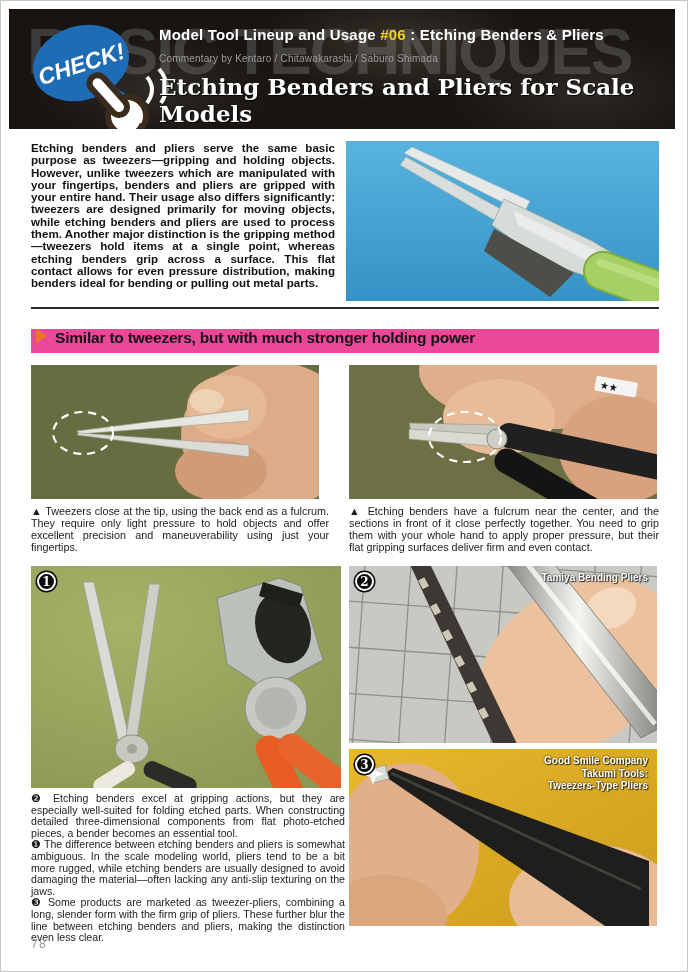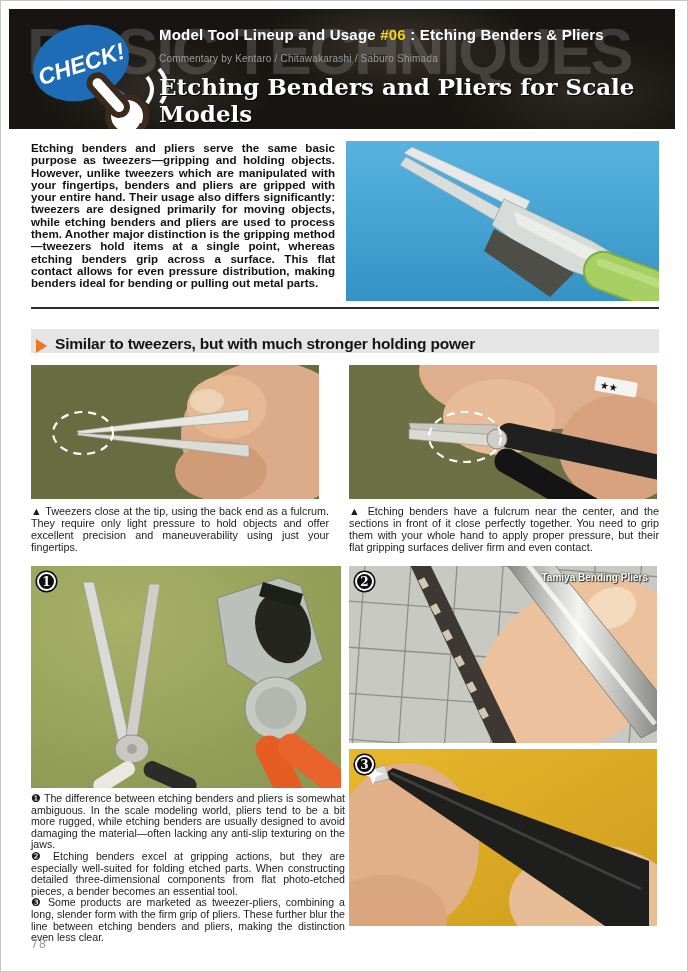--- a/index.html
+++ b/index.html
@@ -40,21 +40,21 @@
     font-size:11.6px; font-weight:bold; line-height:12.3px;
     color:#121212; text-align:justify;
   }
   .photo { position:absolute; overflow:hidden; }
   .photo svg { display:block; }
   .divider { position:absolute; left:30px; top:306px; width:628px; border-top:2px solid #2b2b2b; }
 
   
   .section-bar {
     position:absolute; left:30px; top:328px; width:628px; height:24px;
-    background:#e5e5e5; display:flex; align-items:flex-end;
+    background:#ec4899; display:flex; align-items:flex-start;
   }
   .tri {
     width:0; height:0; margin-left:5px;
     border-left:11px solid #e87a1e; border-top:7px solid transparent; border-bottom:7px solid transparent;
   }
   .section-heading { font-size:15.5px; font-weight:bold; color:#141414; margin-left:8px; letter-spacing:-.2px; }
 
   
   .caption {
     position:absolute; top:504px; font-size:10.8px; line-height:12px;
@@ -272,23 +272,28 @@
       <rect width="308" height="177" fill="url(#yel)"></rect>
       <ellipse cx="58" cy="98" rx="72" ry="84" fill="#e1b088"></ellipse>
       <ellipse cx="36" cy="168" rx="62" ry="42" fill="#d9a67e"></ellipse>
       <ellipse cx="244" cy="152" rx="84" ry="56" fill="#e8bd95"></ellipse>
       <polygon points="34,26 44,19 300,112 300,177 256,177" fill="#1e1e1c"></polygon>
       <line x1="42" y1="24" x2="292" y2="140" stroke="#484844" stroke-width="3" opacity="0.8"></line>
       <polygon points="18,22 36,16 40,30 24,34" fill="#d9d9d5" stroke="#999995" stroke-width="0.8"></polygon>
       <path d="M 24,14 l 3,8 l 8,3 l -8,3 l -3,8 l -3,-8 l -8,-3 l 8,-3 Z" fill="#ffffff" opacity="0.9"></path>
     </svg>
     <div class="badge">3</div>
+    <div class="photo-label" style="width:124px;">
+      <div>Good Smile Company</div>
+      <div>Takumi Tools:</div>
+      <div>Tweezers-Type Pliers</div>
+    </div>
   </div>
 
   <div class="notes">
+    <p><span class="marker">❷</span> <span>Etching benders excel at gripping actions, but they are especially well-suited for folding etched parts. When constructing detailed three-dimensional components from flat photo-etched pieces, a bender becomes an essential tool.</span></p>
     <p><span class="marker">❶</span> <span>The difference between etching benders and pliers is somewhat ambiguous. In the scale modeling world, pliers tend to be a bit more rugged, while etching benders are usually designed to avoid damaging the material—often lacking any anti-slip texturing on the jaws.</span></p>
-    <p><span class="marker">❷</span> <span>Etching benders excel at gripping actions, but they are especially well-suited for folding etched parts. When constructing detailed three-dimensional components from flat photo-etched pieces, a bender becomes an essential tool.</span></p>
     <p><span class="marker">❸</span> <span>Some products are marketed as tweezer-pliers, combining a long, slender form with the firm grip of pliers. These further blur the line between etching benders and pliers, making the distinction even less clear.</span></p>
   </div>
 
   <div class="page-number">78</div>
 
 </div>
 
 </body></html>

